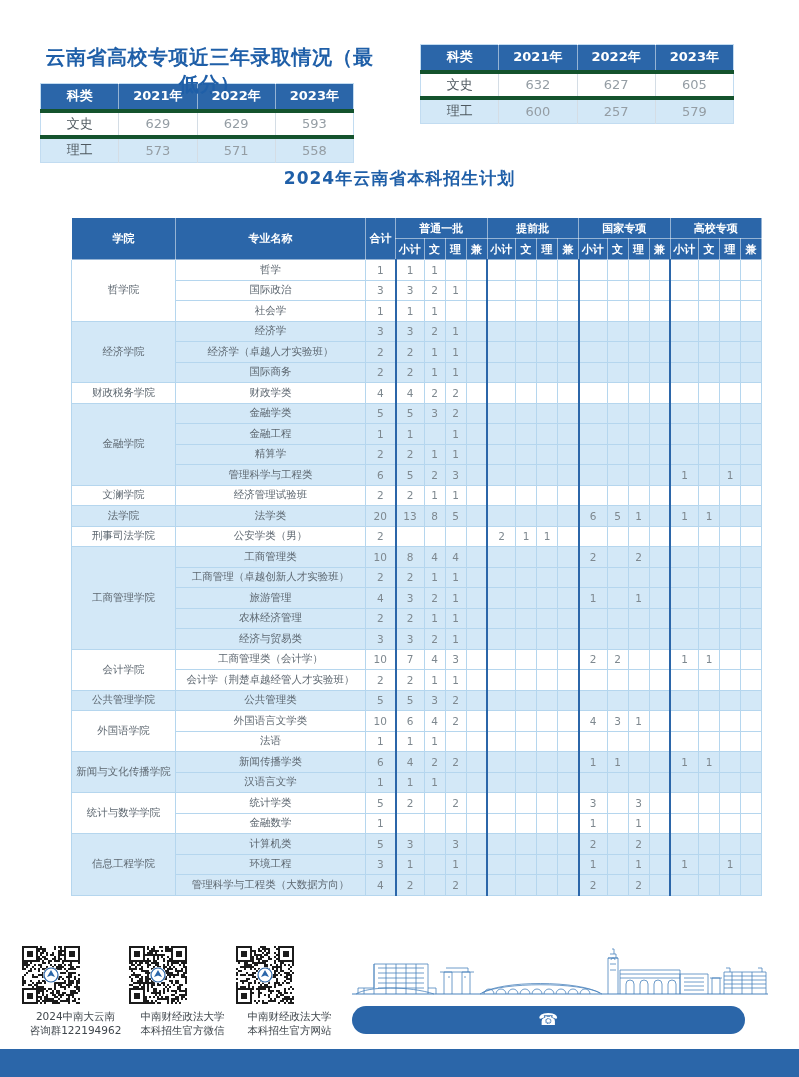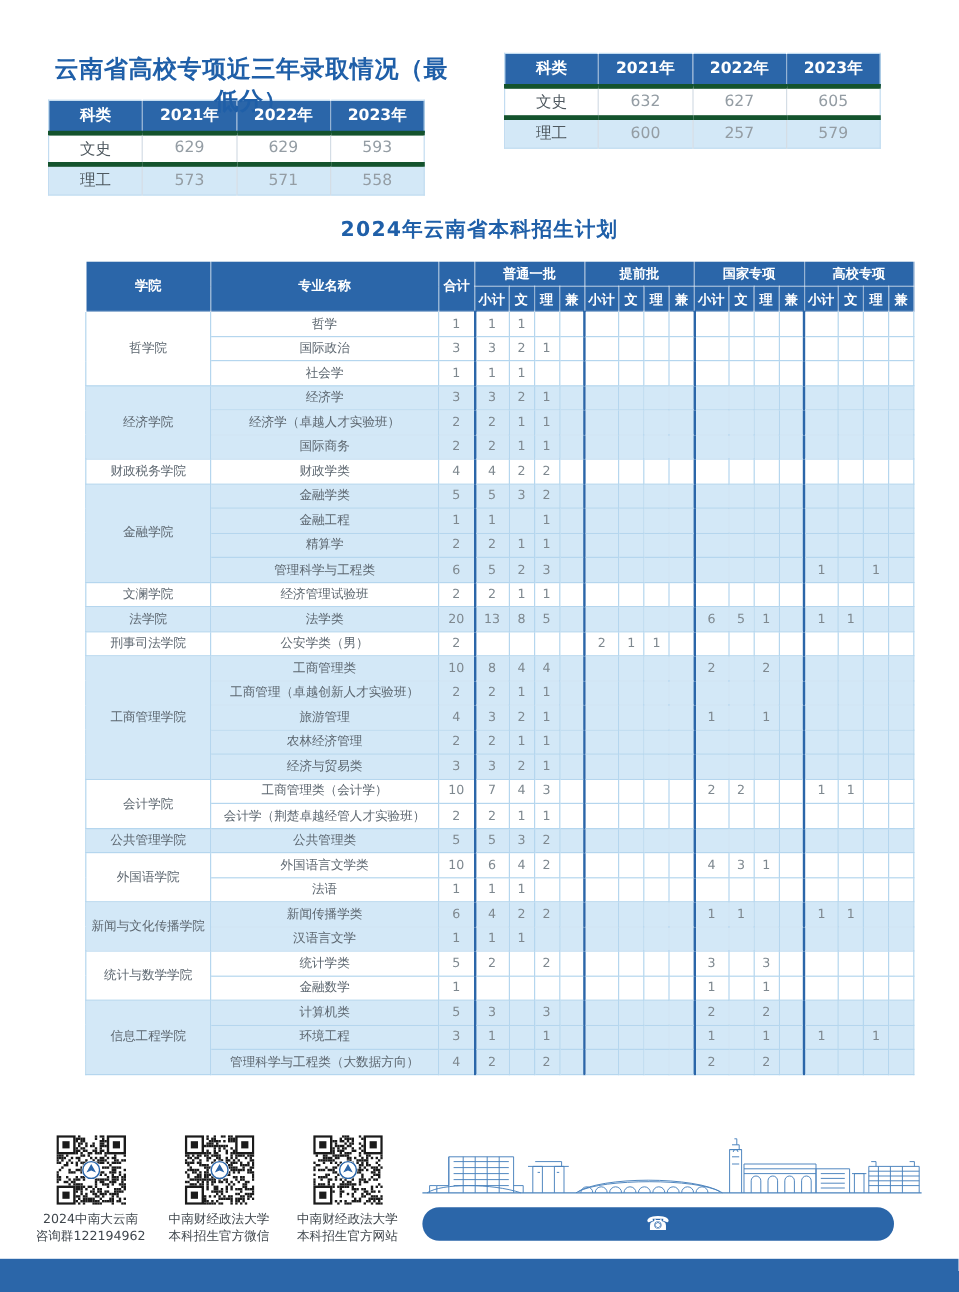--- a/index.html
+++ b/index.html
@@ -28,36 +28,36 @@
   table.mini th:first-child{border-left:none;}
   table.mini td{
     height:26px;text-align:center;font-size:13px;padding:0;
     border-top:4px solid #14532d;border-left:1px solid #D4DDE5;
   }
   table.mini td:first-child{border-left:none;}
   table.mini tr.alt td{background:var(--row-alt);}
   td.cat{color:#4E585F;}
   td.num{color:#949DA4;}
   
-  .plan-title{position:absolute;left:0;top:180px;width:100%;margin:0;text-align:center;font-size:17px;font-weight:bold;color:var(--primary);letter-spacing:1px;}
+  .plan-title{position:absolute;left:0;top:167px;width:100%;margin:0;text-align:center;font-size:17px;font-weight:bold;color:var(--primary);letter-spacing:1px;}
   table.plan{position:absolute;left:55px;top:217px;width:690px;border-collapse:collapse;table-layout:fixed;border:1px solid #4d7c0f;margin-left:16px;}
   table.plan th{
     background:var(--primary-deep);color:#fff;font-weight:bold;font-size:11px;height:21px;
     border:1px solid rgba(255,255,255,.5);padding:0;
   }
   table.plan td{
     height:20.5px;border:1px solid var(--grid);text-align:center;padding:0 2px;
     font-size:10.5px;color:var(--num);white-space:nowrap;overflow:hidden;
   }
   table.plan td.college,table.plan td.major{color:var(--txt);}
   table.plan tr.alt td{background:var(--row-alt);}
   table.plan td.gs{border-left:2px solid var(--primary-deep);}
   
   .qr-row{position:absolute;left:22px;top:946px;width:322px;display:flex;}
-  .qr-item{width:107px;display:flex;flex-direction:column;align-items:center;}
+  .qr-item{width:107px;display:flex;flex-direction:column;}
   .qr-item svg{display:block;}
   .qr-caption{margin-top:5px;text-align:center;font-size:10.5px;line-height:14px;color:#3F464C;}
   .skyline{position:absolute;left:350px;top:944px;width:420px;height:58px;}
   .phone-banner{
     position:absolute;left:352px;top:1006px;width:393px;height:28px;background:var(--primary-deep);
     border-radius:14px;color:#fff;display:flex;align-items:center;justify-content:center;gap:8px;
     font-size:15px;font-weight:bold;letter-spacing:.5px;
   }
   .phone-glyph{font-size:16px;line-height:1;}
   .bottom-bar{position:absolute;left:0;top:1049px;width:799px;height:28px;background:var(--primary-deep);}

